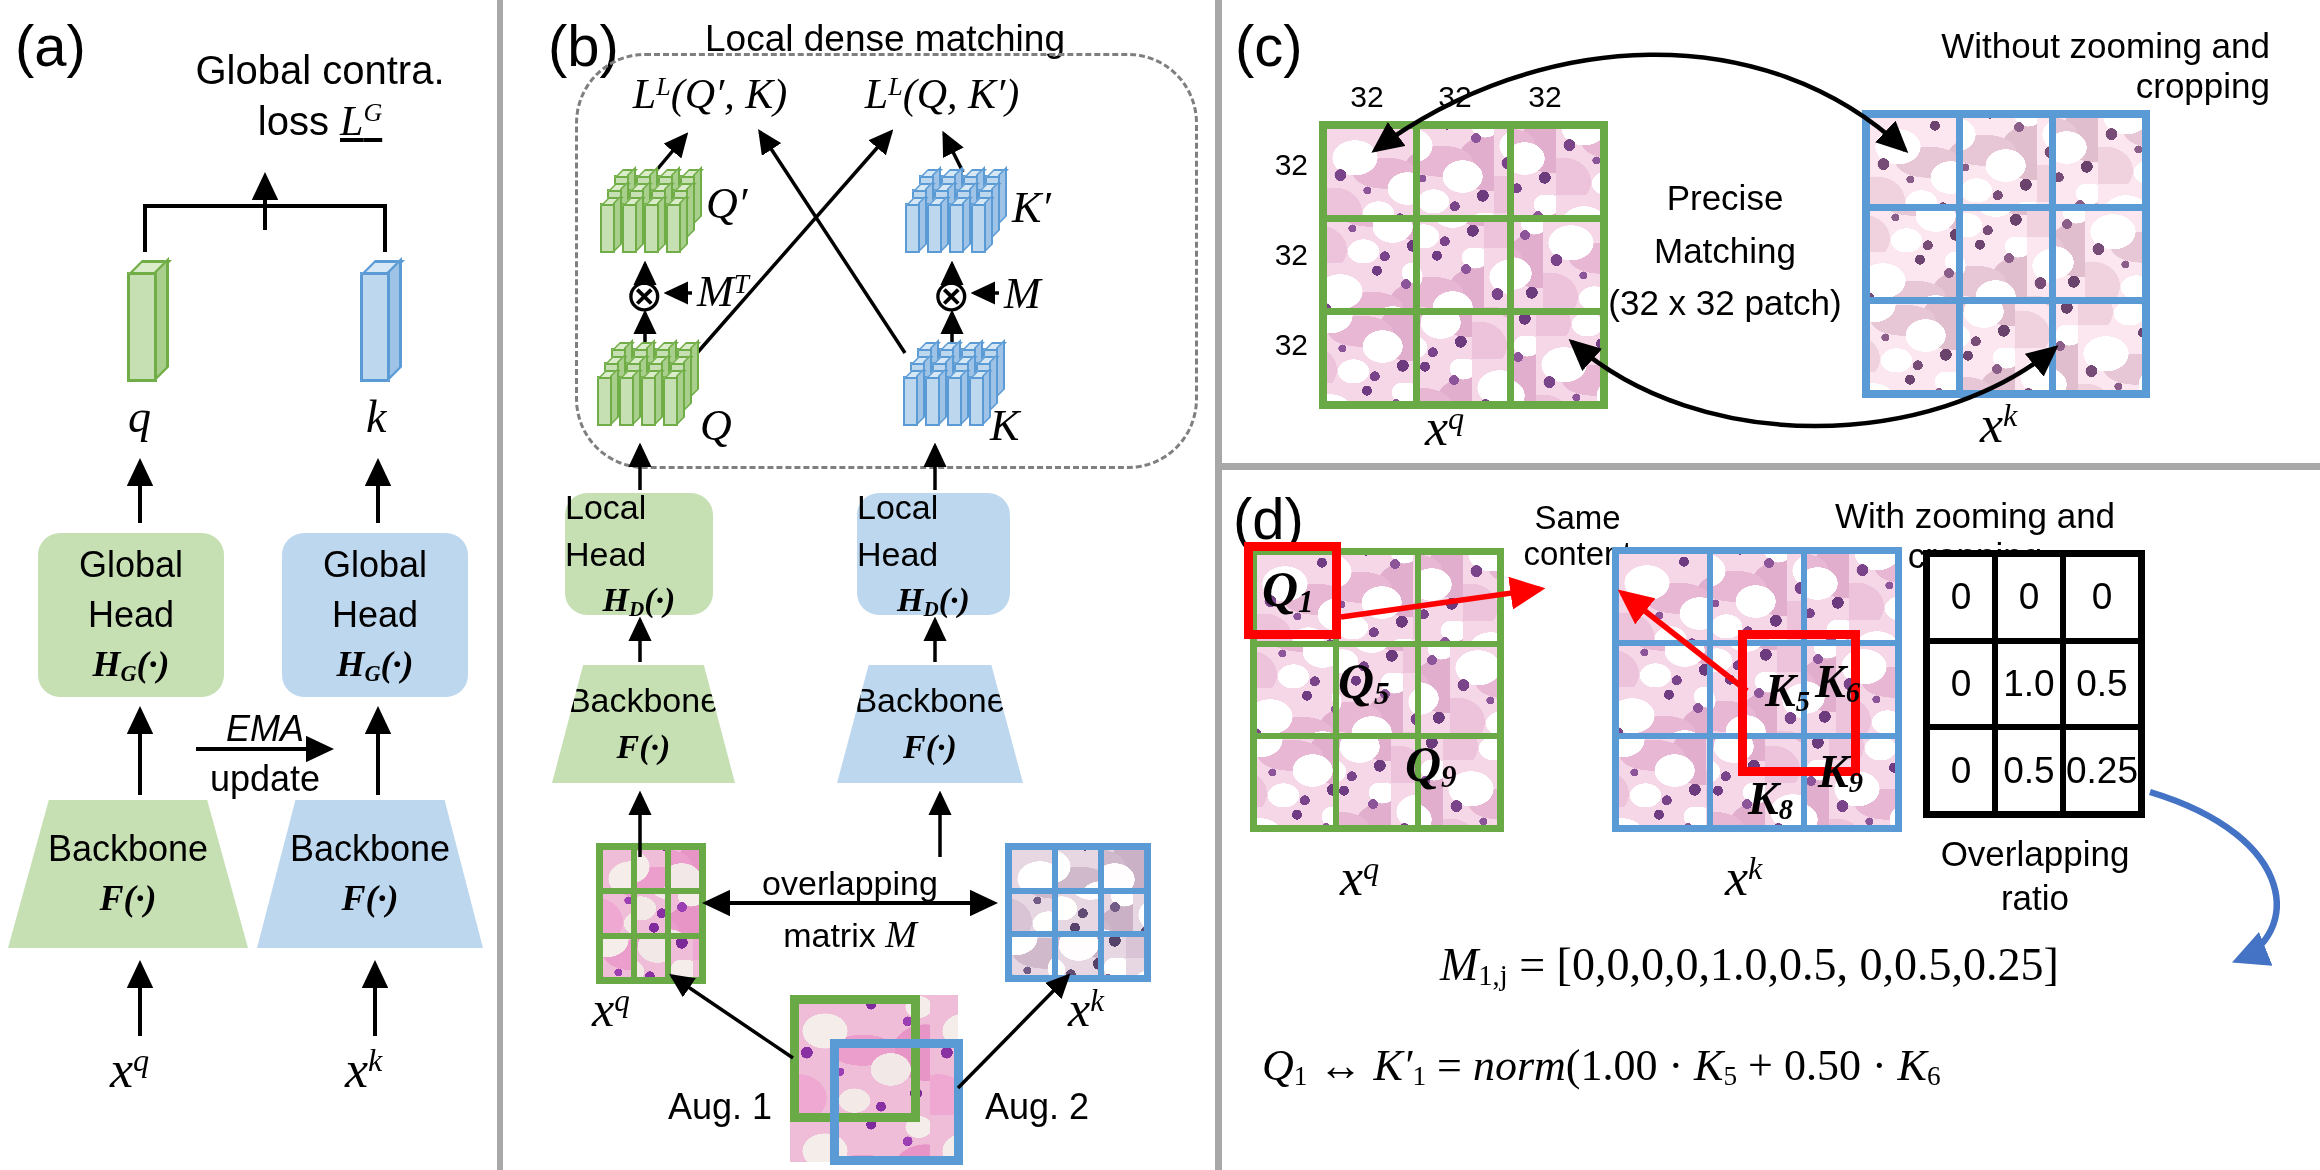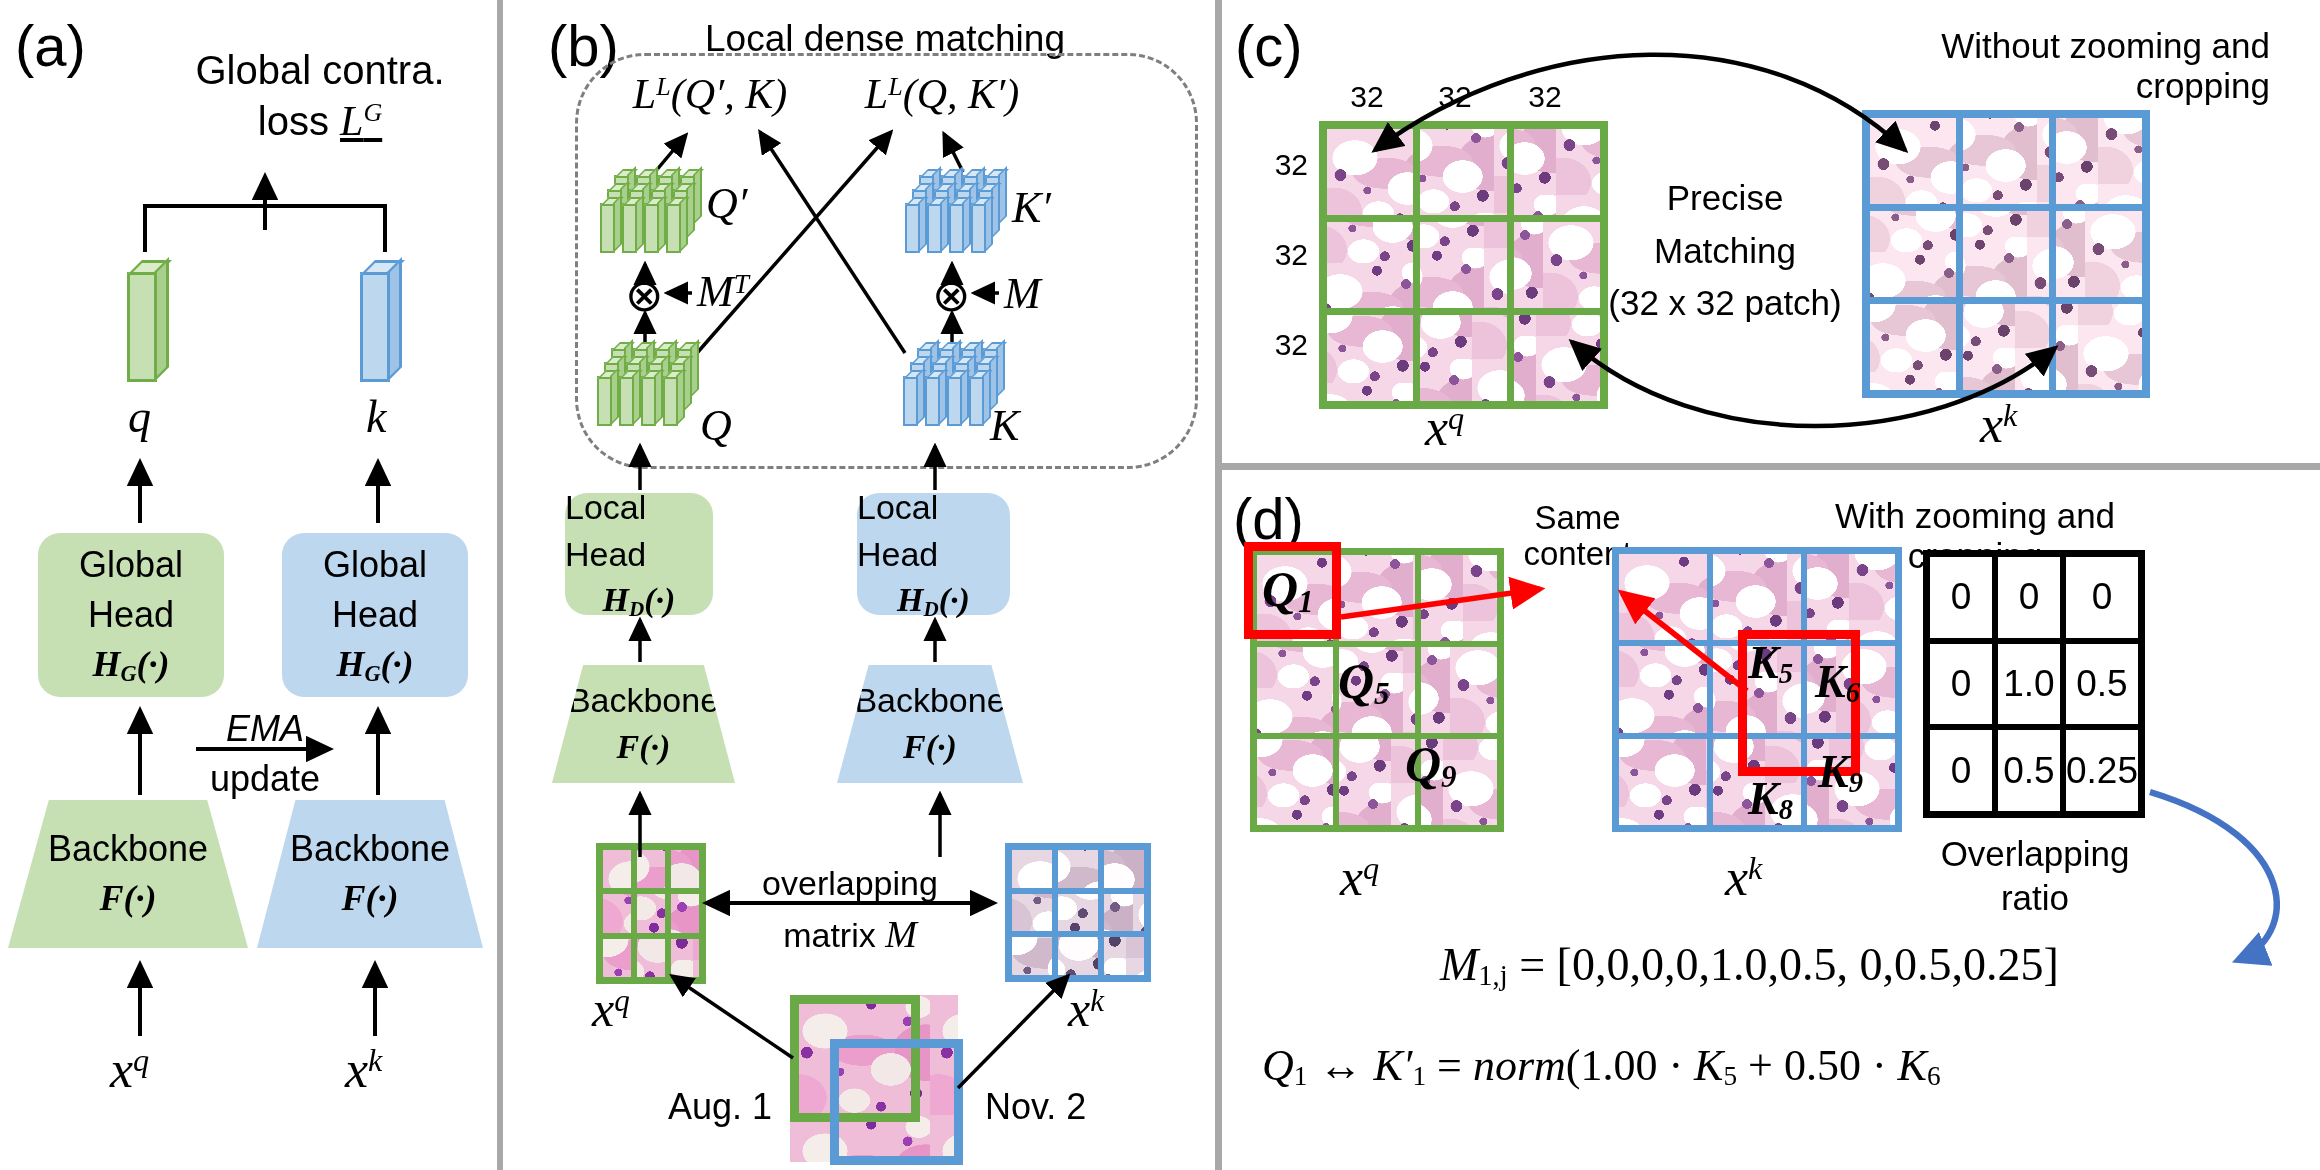--- a/index.html
+++ b/index.html
@@ -248,21 +248,21 @@
     <span>matrix </span><span class="math-i" style="font-size:38px;">M</span>
   </div>
 
   <div class="abs math-i" style="left:592px;top:980px;font-size:50px;"><span>x</span><span class="sup">q</span></div>
   <div class="abs math-i" style="left:1068px;top:980px;font-size:50px;"><span>x</span><span class="sup">k</span></div>
 
   <div class="abs tissue t-vivid" style="left:790px;top:995px;width:168px;height:167px;background-size:140px 120px;"></div>
   <div class="abs" style="left:790px;top:995px;width:130px;height:127px;border:9px solid #6aaa46;box-sizing:border-box;"></div>
   <div class="abs" style="left:830px;top:1039px;width:133px;height:126px;border:9px solid #5b9bd5;box-sizing:border-box;"></div>
   <div class="abs" style="left:668px;top:1086px;font-size:36px;">Aug. 1</div>
-  <div class="abs" style="left:985px;top:1086px;font-size:36px;">Nov. 2</div>
+  <div class="abs" style="left:985px;top:1086px;font-size:36px;">Aug. 2</div>
 
   <div class="abs panel-label" style="left:1235px;top:12px;">(c)</div>
   <div class="abs" style="left:1800px;top:26px;width:470px;font-size:35px;text-align:right;">Without zooming and cropping</div>
 
   <div class="abs" style="left:1342px;top:80px;width:50px;text-align:center;font-size:30px;">32</div>
   <div class="abs" style="left:1430px;top:80px;width:50px;text-align:center;font-size:30px;">32</div>
   <div class="abs" style="left:1520px;top:80px;width:50px;text-align:center;font-size:30px;">32</div>
   <div class="abs" style="left:1262px;top:148px;width:46px;text-align:right;font-size:30px;">32</div>
   <div class="abs" style="left:1262px;top:238px;width:46px;text-align:right;font-size:30px;">32</div>
   <div class="abs" style="left:1262px;top:328px;width:46px;text-align:right;font-size:30px;">32</div>
@@ -329,21 +329,21 @@
       <div class="cell tissue t-pale"></div>
       <div class="cell tissue t-pale"></div>
     <div class="cell tissue t-pale"></div>
       <div class="cell tissue t-pale"></div>
       <div class="cell tissue t-pale"></div>
     <div class="cell tissue t-pale"></div>
       <div class="cell tissue t-pale"></div>
       <div class="cell tissue t-pale"></div>
   </div>
   <div class="abs" style="left:1738px;top:630px;width:122px;height:146px;border:9px solid #ff0000;box-sizing:border-box;"></div>
-  <div class="abs math-bi" style="left:1748px;top:636px;font-size:46px;"><span>K</span><span class="sub">5</span></div>
+  <div class="abs math-bi" style="left:1748px;top:664px;font-size:46px;padding-left:17px;"><span>K</span><span class="sub">5</span></div>
   <div class="abs math-bi" style="left:1815px;top:655px;font-size:46px;"><span>K</span><span class="sub">6</span></div>
   <div class="abs math-bi" style="left:1748px;top:772px;font-size:46px;"><span>K</span><span class="sub">8</span></div>
   <div class="abs math-bi" style="left:1818px;top:745px;font-size:46px;"><span>K</span><span class="sub">9</span></div>
 
   <div class="abs matrix" style="left:1923px;top:550px;width:222px;height:268px;box-sizing:border-box;">
     <div class="mcell">0</div>
     <div class="mcell">0</div>
     <div class="mcell">0</div>
     <div class="mcell">0</div>
     <div class="mcell">1.0</div>

